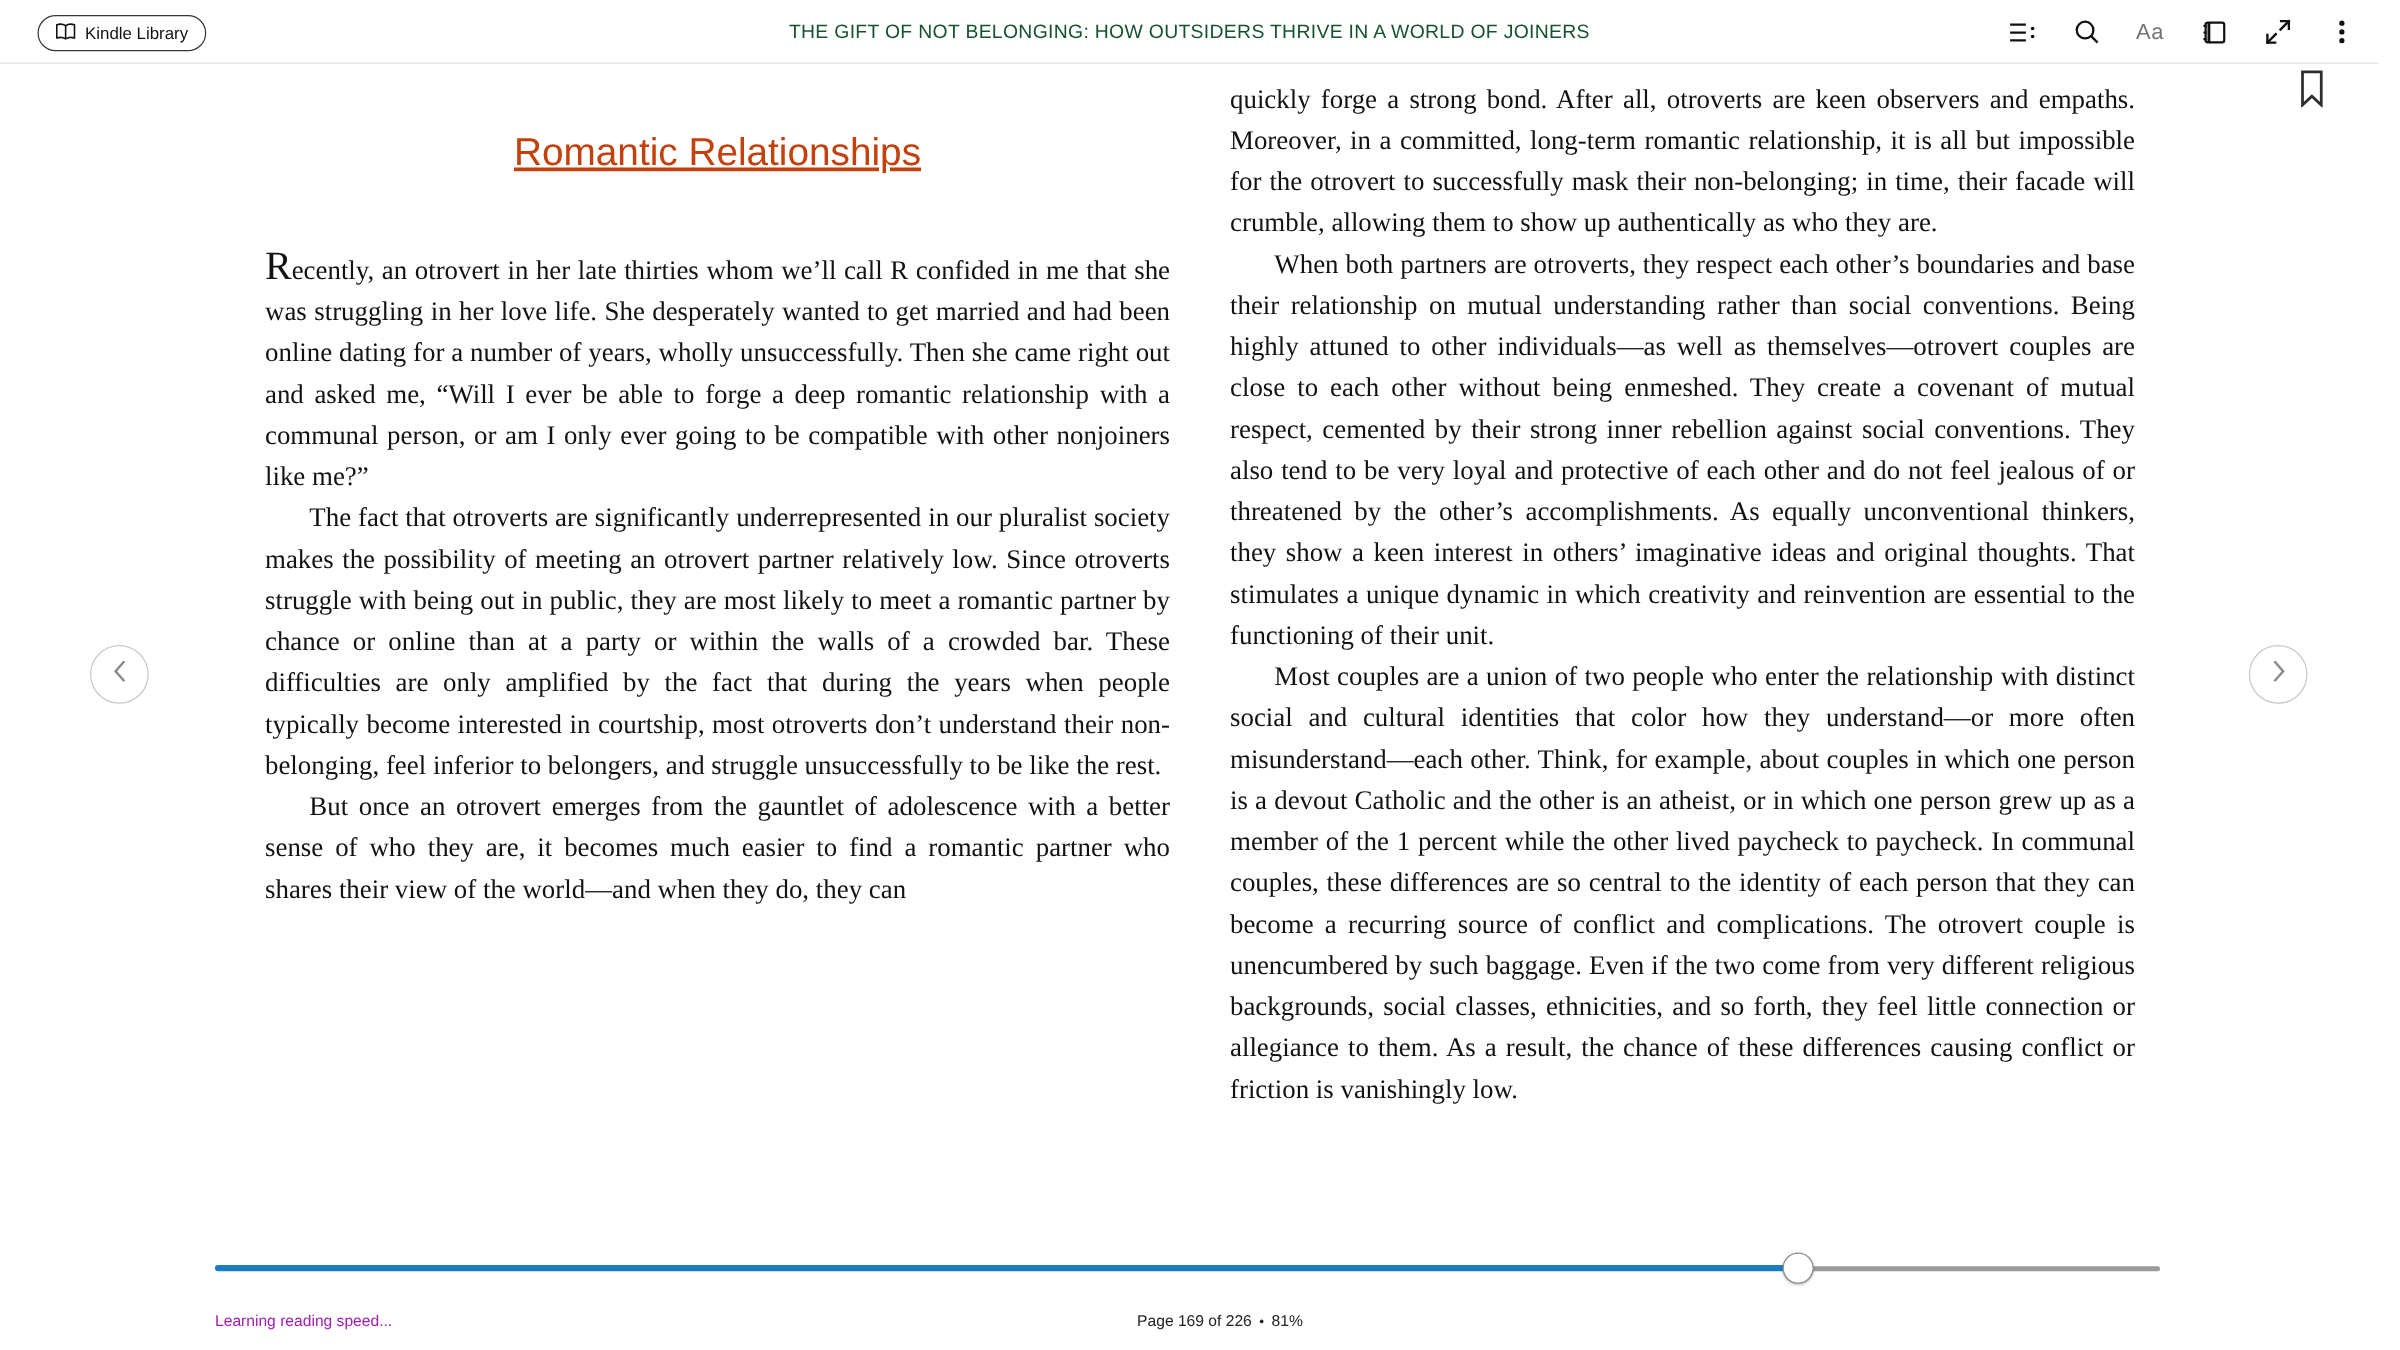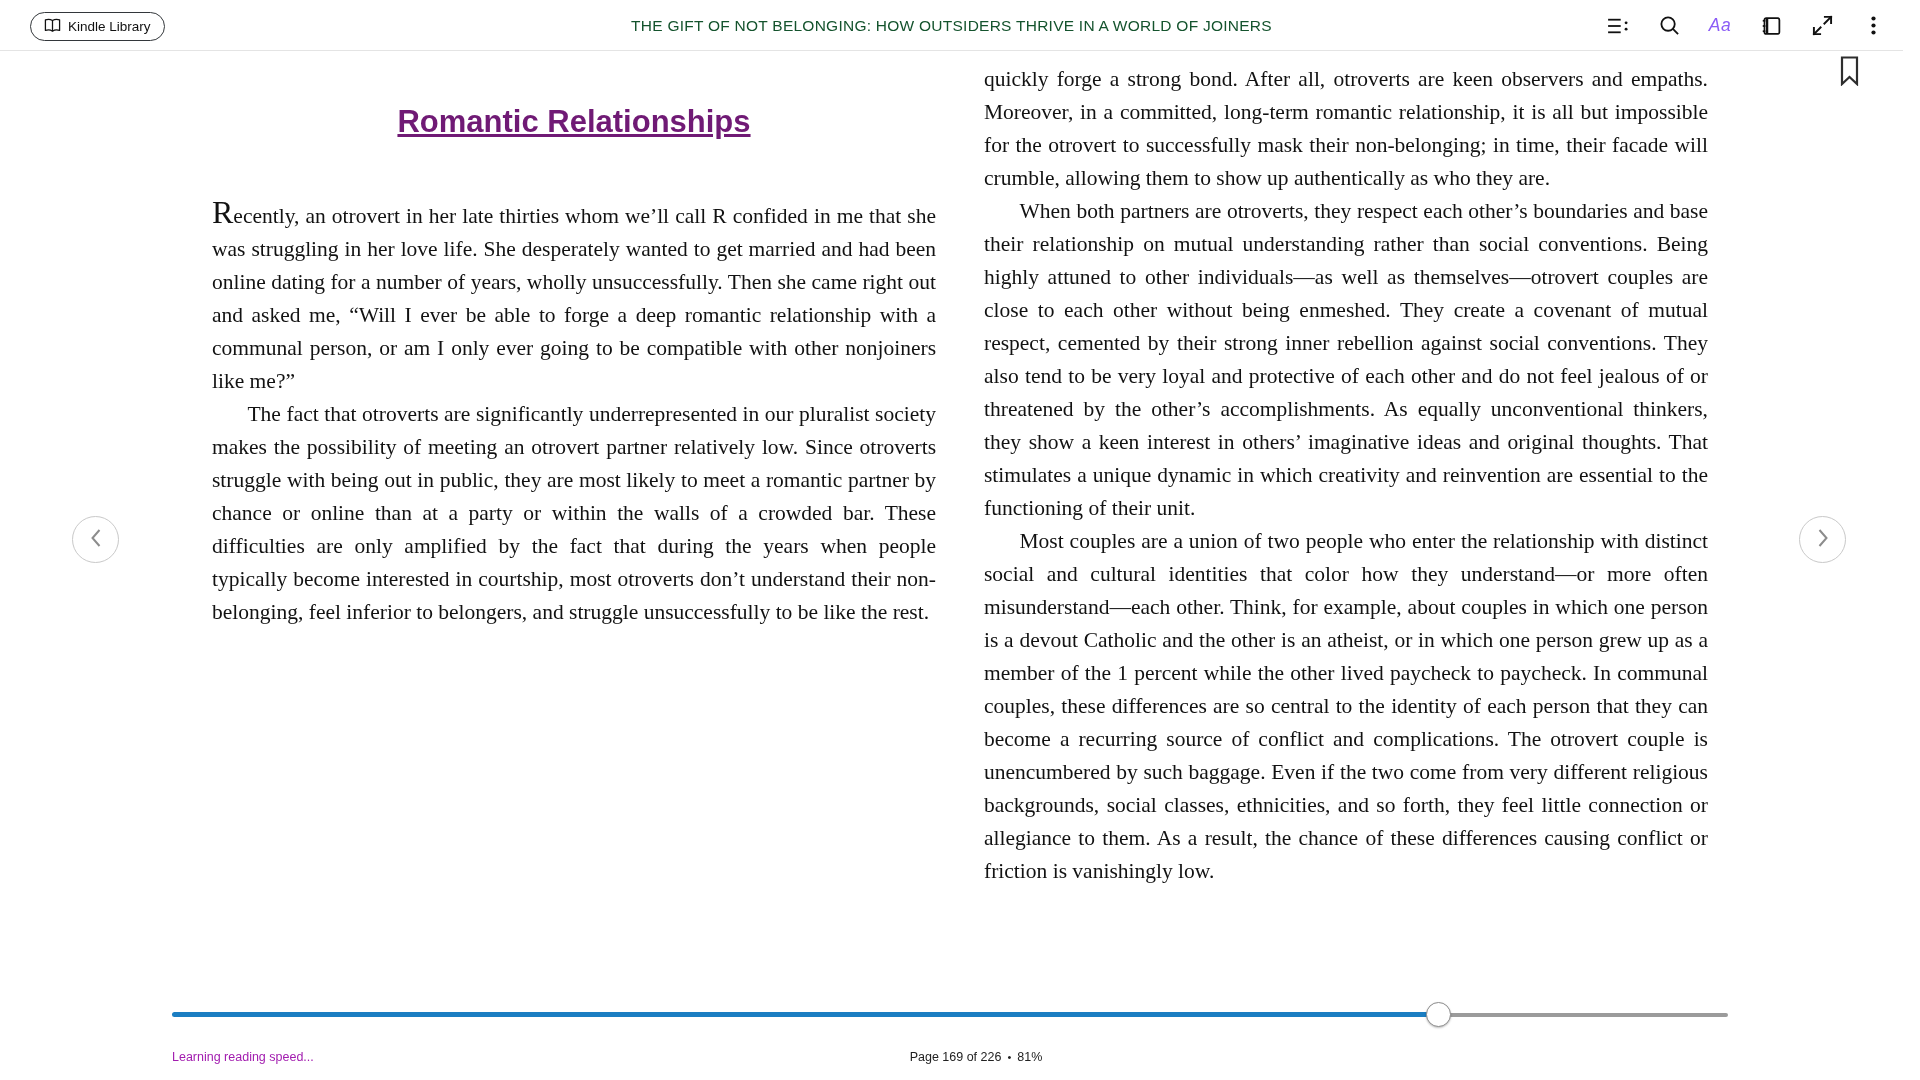--- a/index.html
+++ b/index.html
@@ -21,21 +21,21 @@
     position:absolute; left:0; top:0; width:100%; height:51px;
     display:flex; align-items:center; justify-content:center;
     font-size:15.5px; letter-spacing:.25px; color:#14532d;
   }
   .toolbar {
     position:absolute; right:18px; top:0; height:51px;
     display:flex; align-items:center; gap:27px;
   }
   .tool { width:24px; height:24px; display:flex; align-items:center; justify-content:center; cursor:pointer; }
   .tool svg { display:block; }
-  .aa-label { font-size:17.5px; color:#8b5cf6; font-weight:500; letter-spacing:.5px;font-style:italic; }
+  .aa-label { font-size:17.5px; color:#737373; font-weight:500; letter-spacing:.5px; }
   .bookmark { position:absolute; left:1840px; top:56px; cursor:pointer; }
 
   
   .col { position:absolute; top:51px;
          font-family:"Liberation Serif", serif; font-size:21.5px;
          line-height:33px; color:#121212; }
   .col-left  { left:212px;  width:724px; }
   .col-right { left:984px;  width:724px; }
   .col p { text-align:justify; }
   .chapter-num {
@@ -148,23 +148,24 @@
   </div>
 </div>
 
 <div class="bookmark">
   <svg width="19" height="30" viewBox="0 0 19 30" fill="none" stroke="#2e2e2e" stroke-width="2.2" stroke-linejoin="miter">
     <path d="M2 1.5 H17 V28 L9.5 21 L2 28 Z"></path>
   </svg>
 </div>
 
 <div class="col col-left">
-  <a class="chapter-title" style="color: #701a75; font-weight: bold;">Romantic Relationships</a>
+  <a class="chapter-title" style="color: #c2410c;">Romantic Relationships</a>
   <p class="first-para"><span class="initial-cap">R</span><span>ecently, an otrovert in her late thirties whom we’ll call R confided in me that she was struggling in her love life. She desperately wanted to get married and had been online dating for a number of years, wholly unsuccessfully. Then she came right out and asked me, “Will I ever be able to forge a deep romantic relationship with a communal person, or am I only ever going to be compatible with other nonjoiners like me?”</span></p>
   <p class="indent">The fact that otroverts are significantly underrepresented in our pluralist society makes the possibility of meeting an otrovert partner relatively low. Since otroverts struggle with being out in public, they are most likely to meet a romantic partner by chance or online than at a party or within the walls of a crowded bar. These difficulties are only amplified by the fact that during the years when people typically become interested in courtship, most otroverts don’t understand their non-belonging, feel inferior to belongers, and struggle unsuccessfully to be like the rest.</p>
+  <p class="indent">But once an otrovert emerges from the gauntlet of adolescence with a better sense of who they are, it becomes much easier to find a romantic partner who shares their view of the world—and when they do, they can</p>
 </div>
 
 <div class="col col-right">
   <p>quickly forge a strong bond. After all, otroverts are keen observers and empaths. Moreover, in a committed, long-term romantic relationship, it is all but impossible for the otrovert to successfully mask their non-belonging; in time, their facade will crumble, allowing them to show up authentically as who they are.</p>
   <p class="indent">When both partners are otroverts, they respect each other’s boundaries and base their relationship on mutual understanding rather than social conventions. Being highly attuned to other individuals—as well as themselves—otrovert couples are close to each other without being enmeshed. They create a covenant of mutual respect, cemented by their strong inner rebellion against social conventions. They also tend to be very loyal and protective of each other and do not feel jealous of or threatened by the other’s accomplishments. As equally unconventional thinkers, they show a keen interest in others’ imaginative ideas and original thoughts. That stimulates a unique dynamic in which creativity and reinvention are essential to the functioning of their unit.</p>
   <p class="indent">Most couples are a union of two people who enter the relationship with distinct social and cultural identities that color how they understand—or more often misunderstand—each other. Think, for example, about couples in which one person is a devout Catholic and the other is an atheist, or in which one person grew up as a member of the 1 percent while the other lived paycheck to paycheck. In communal couples, these differences are so central to the identity of each person that they can become a recurring source of conflict and complications. The otrovert couple is unencumbered by such baggage. Even if the two come from very different religious backgrounds, social classes, ethnicities, and so forth, they feel little connection or allegiance to them. As a result, the chance of these differences causing conflict or friction is vanishingly low.</p>
 </div>
 
 <div class="nav-circle nav-prev">
   <span>

